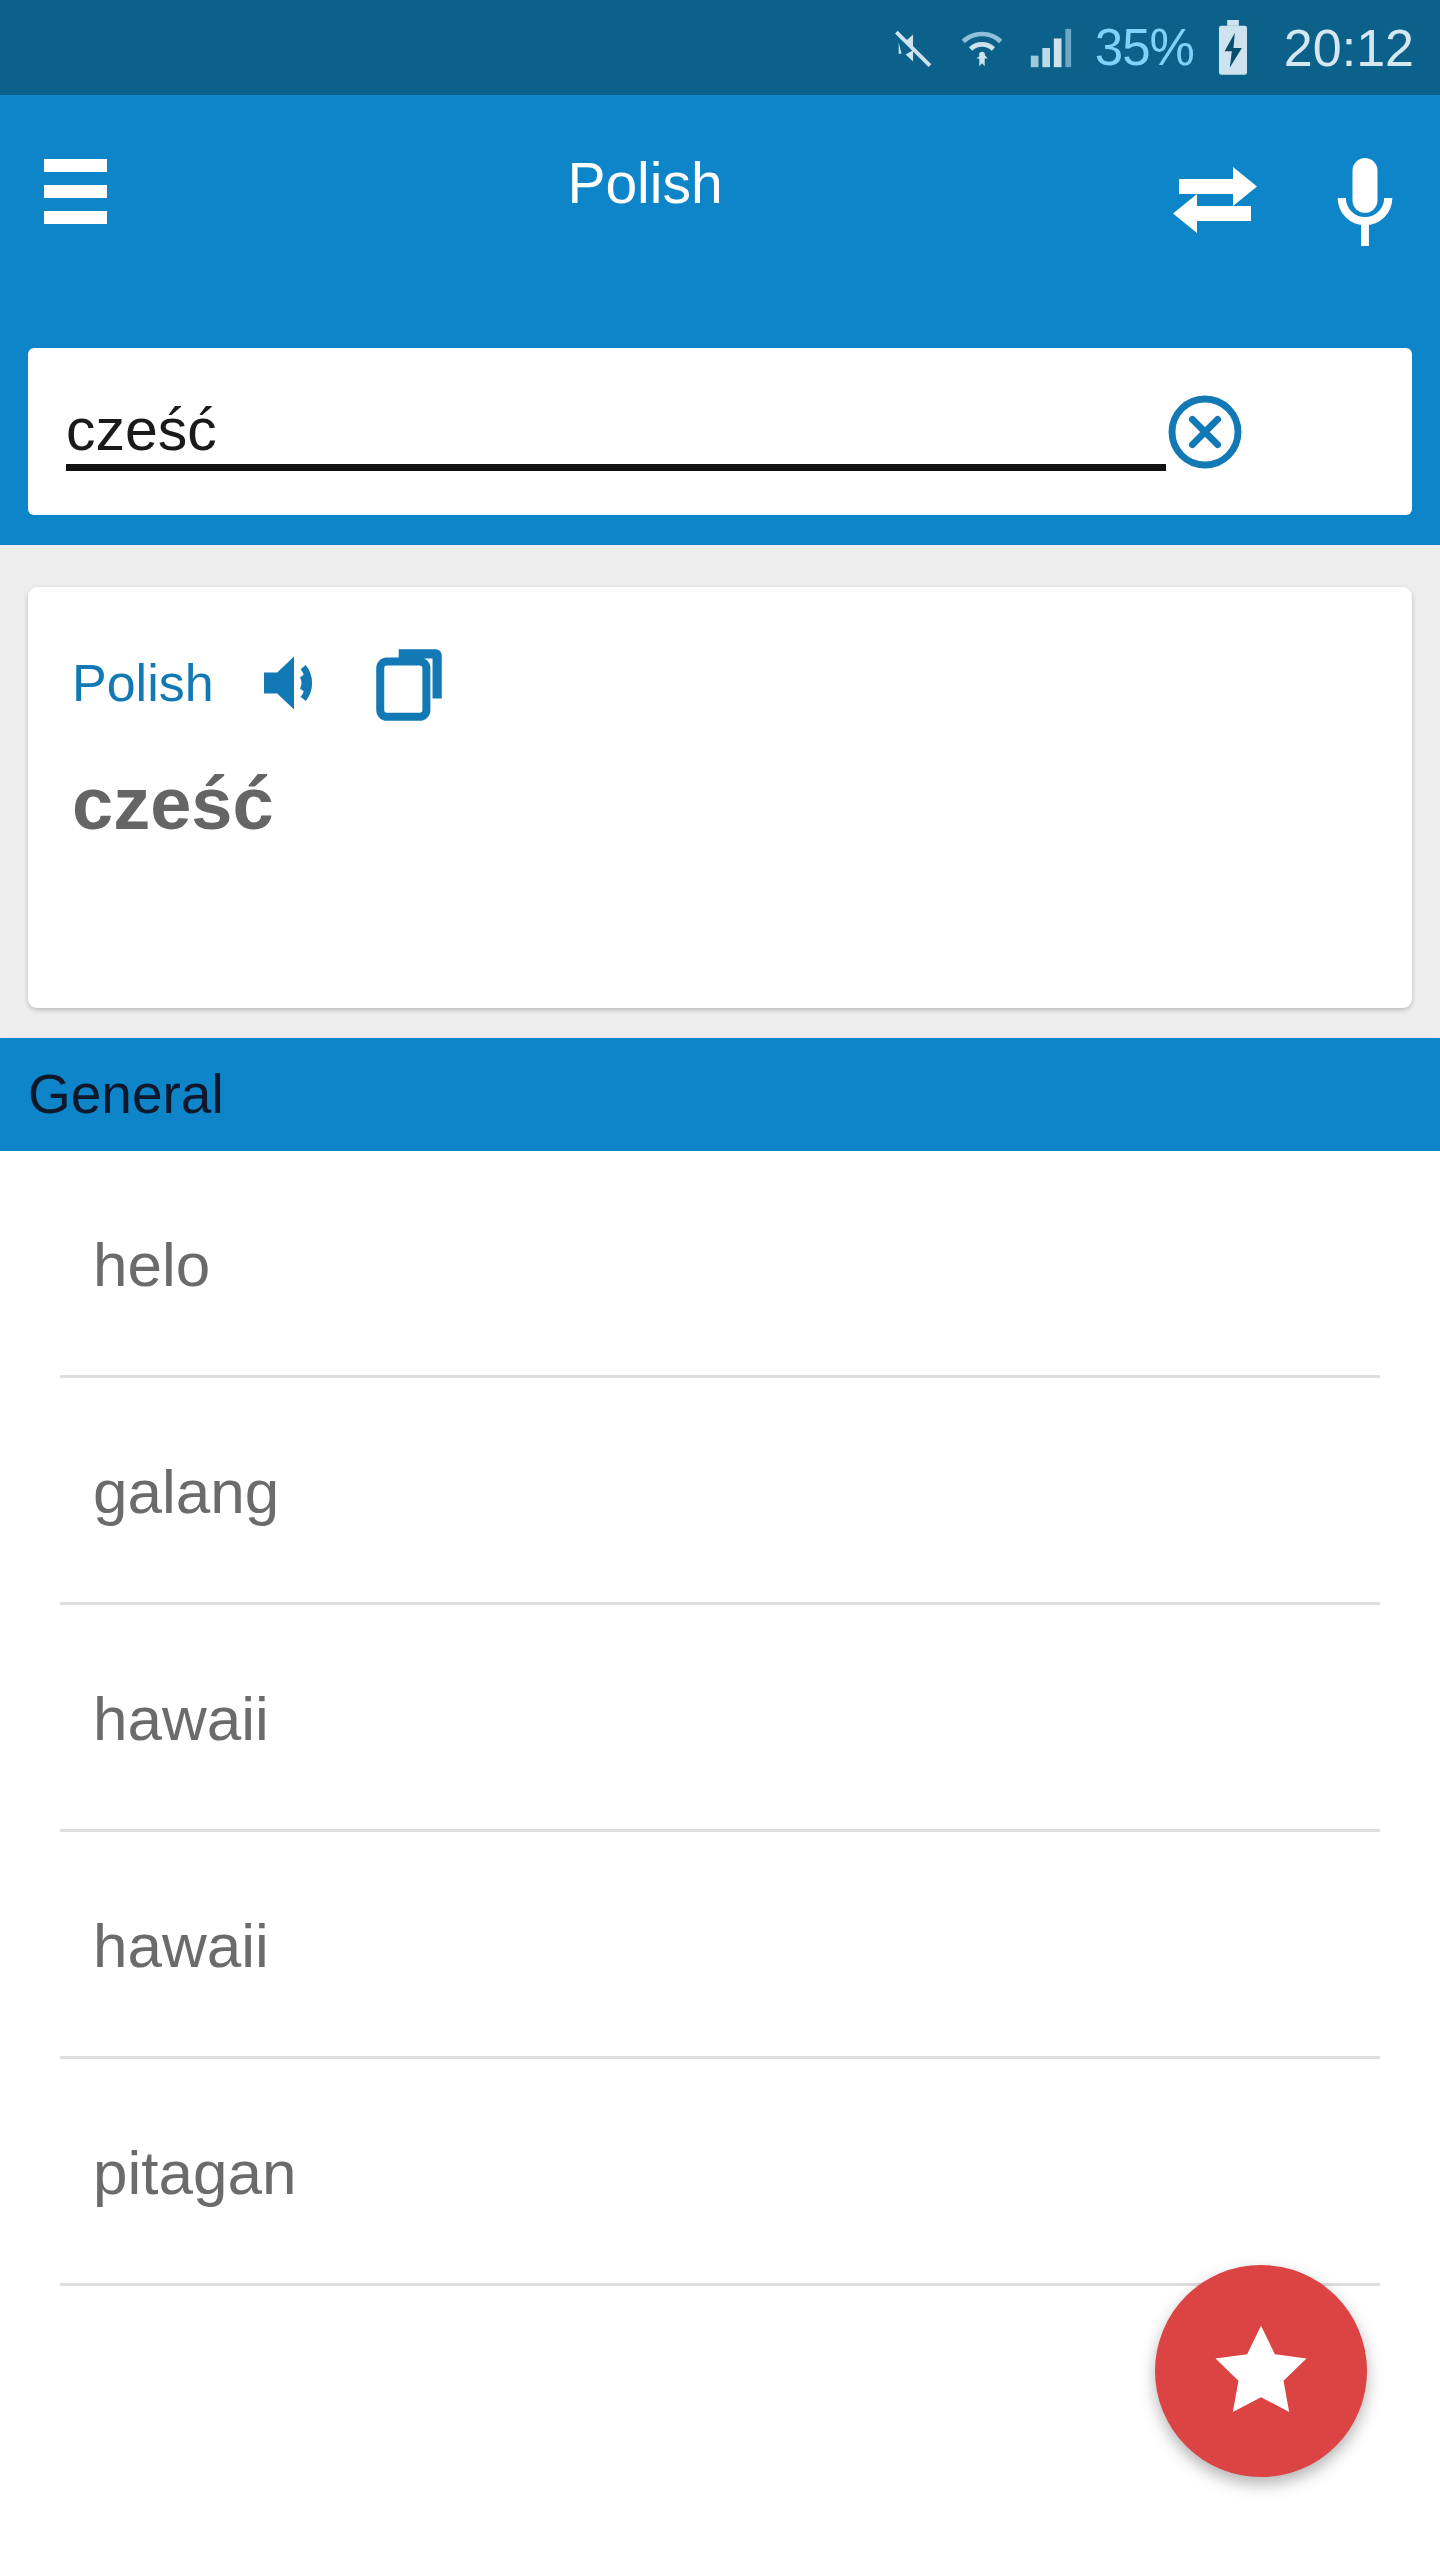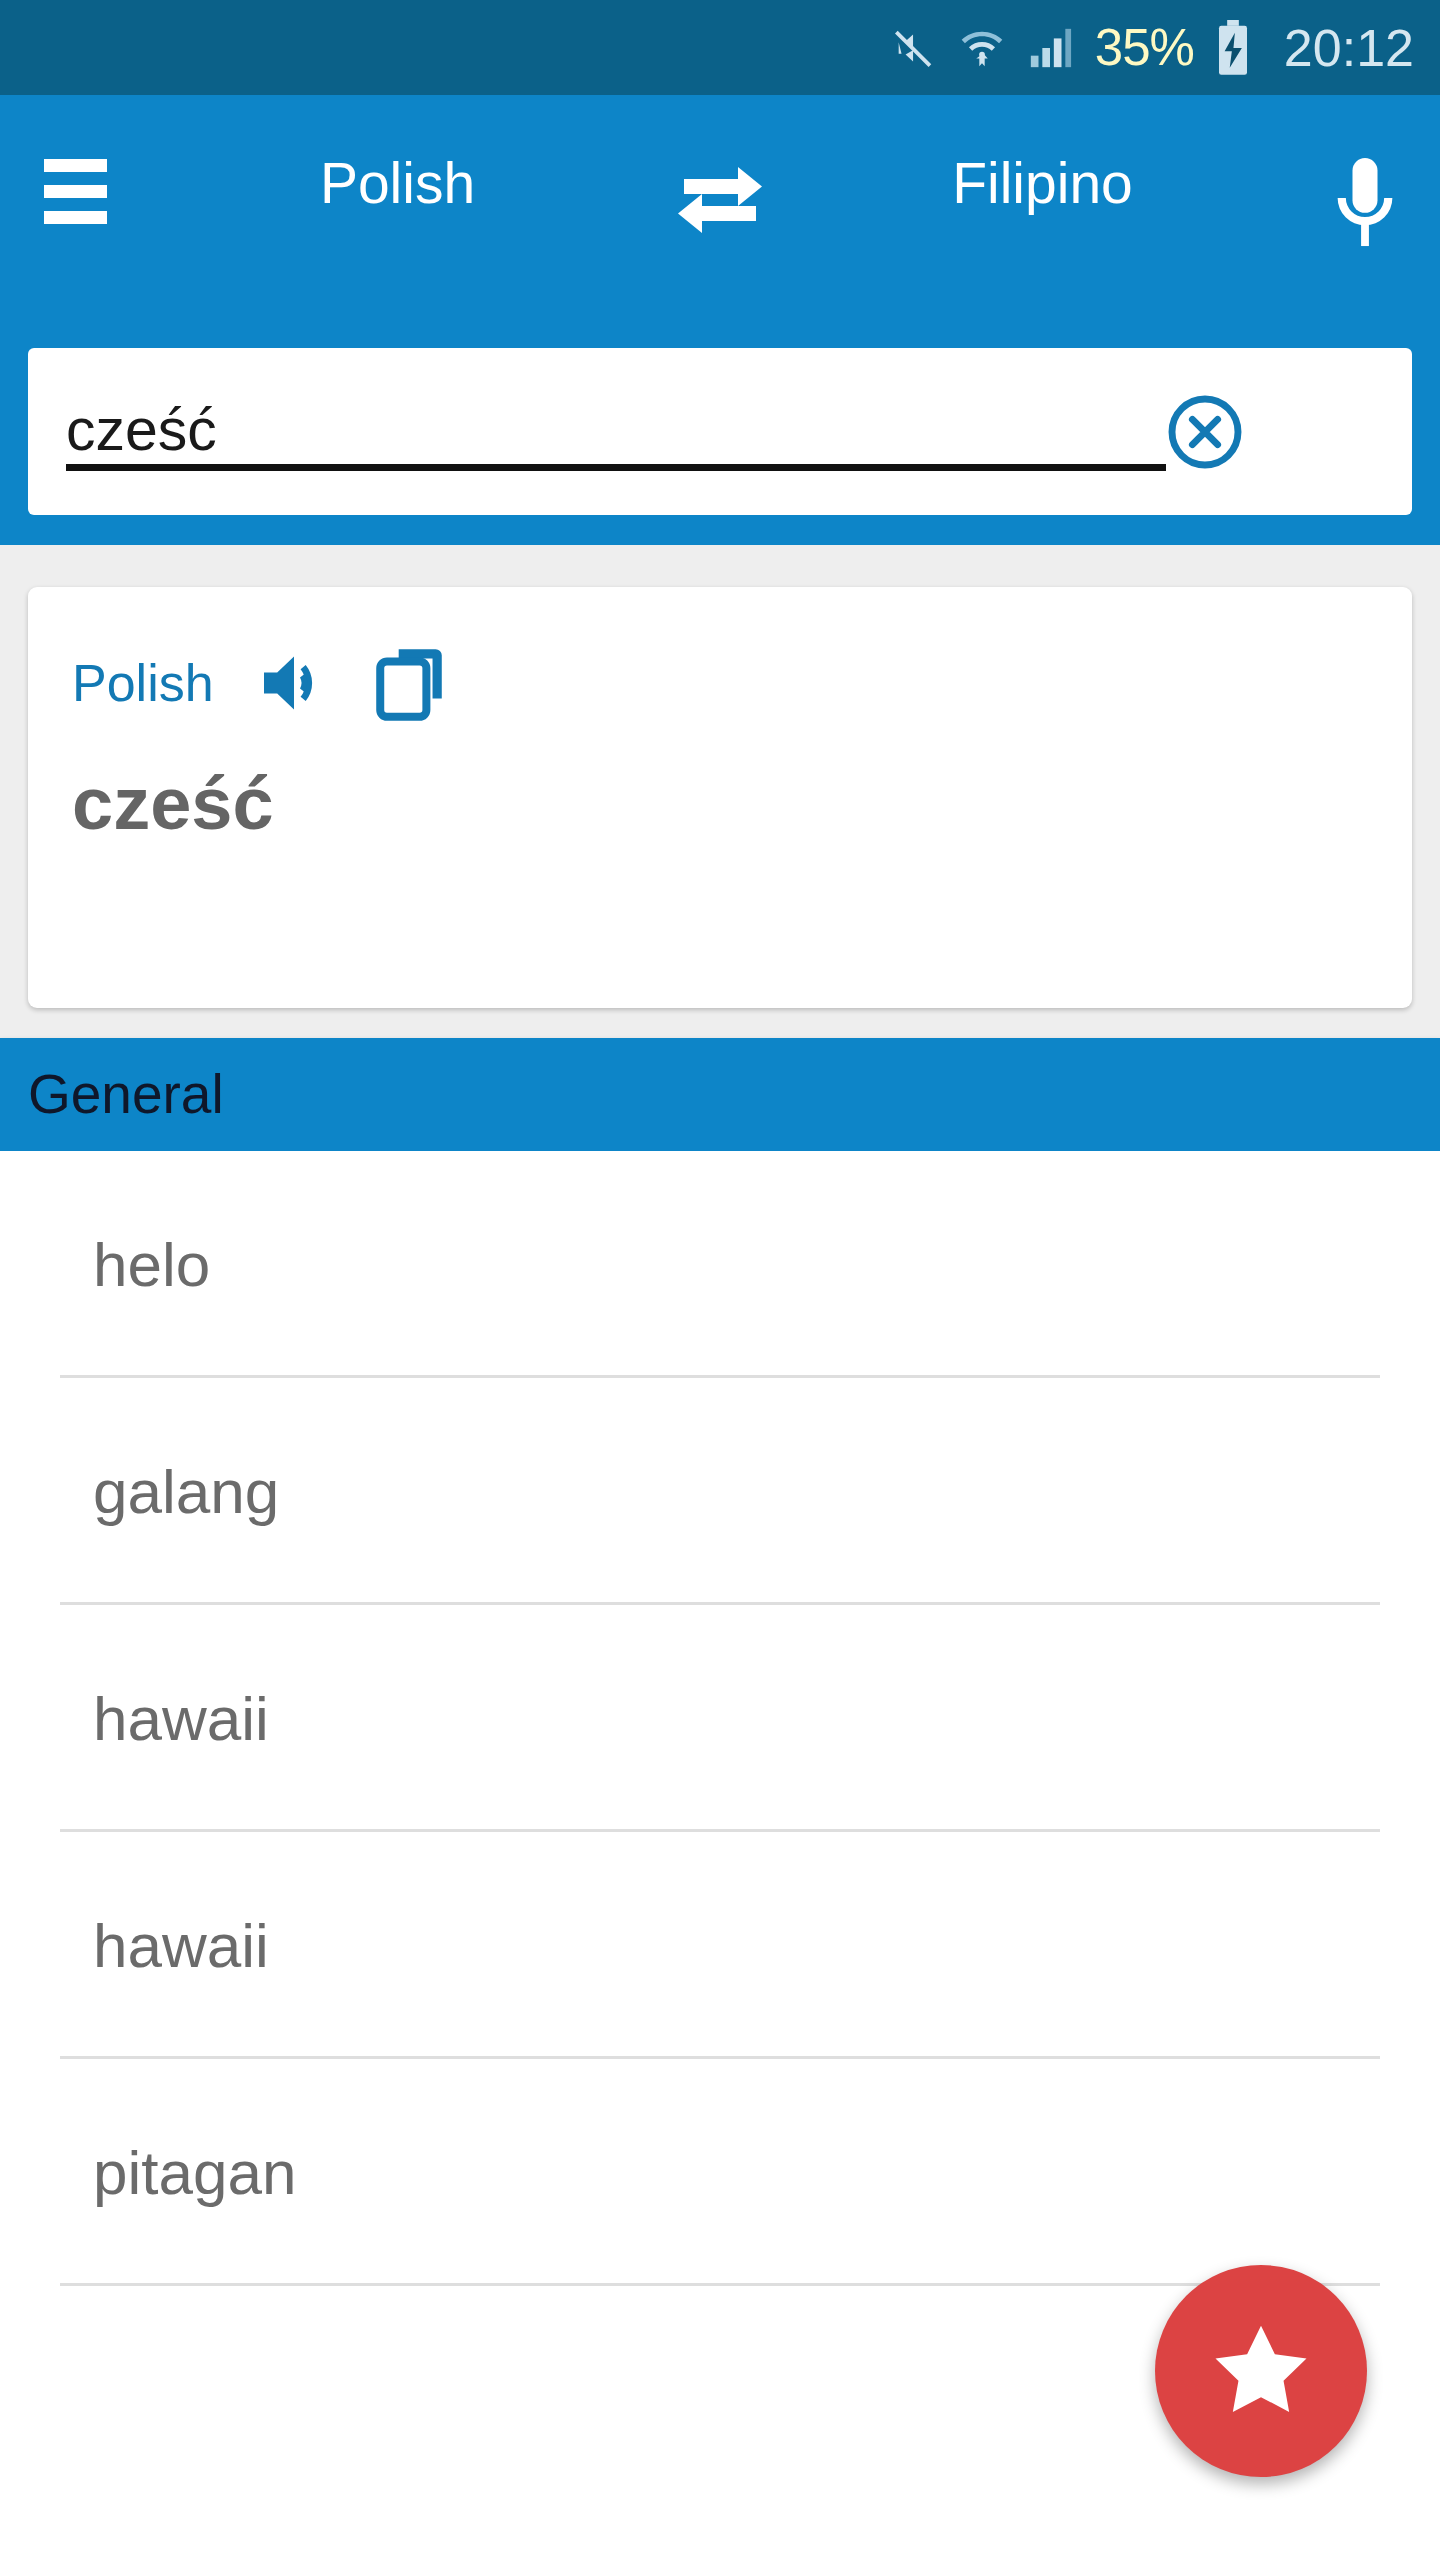--- a/index.html
+++ b/index.html
@@ -18,21 +18,21 @@
     height: 95px;
     background: #0b6189;
     display: flex;
     align-items: center;
     justify-content: flex-end;
     padding-right: 26px;
     gap: 22px;
   }
   .status-icon { display: flex; align-items: center; }
   #battery-percent {
-    color: #fef9c3;
+    color: #7dd3fc;
     font-size: 51px;
     letter-spacing: -1px;
     line-height: 1;
     font-family: "Liberation Sans", sans-serif;
   }
   #status-clock {
     color: #d5e7f0;
     font-size: 52px;
     letter-spacing: 0px;
     line-height: 1;
@@ -284,21 +284,20 @@
 
   <div class="lang-button">Polish</div>
 
   <div id="swap-button">
     <svg width="96" height="78" viewBox="0 0 32 26">
       <path d="M4 6h18V2l8 6.5L22 15v-4H4z" fill="#ffffff"></path>
       <path d="M28 20H10v4l-8-6.5L10 11v4h18z" fill="#ffffff"></path>
     </svg>
   </div>
 
-  <div class="lang-button">Filipino</div>
 
   <div id="mic-button">
     <svg width="86" height="104" viewBox="0 0 22 26">
       <rect x="7.8" y="1" width="6.4" height="14" rx="3.2" fill="#ffffff"></rect>
       <path d="M4 11.2a7 7 0 0 0 14 0h-2.1a4.9 4.9 0 0 1-9.8 0z" fill="#ffffff"></path>
       <rect x="10" y="17.5" width="2" height="6" fill="#ffffff"></rect>
     </svg>
   </div>
 </div>
 

